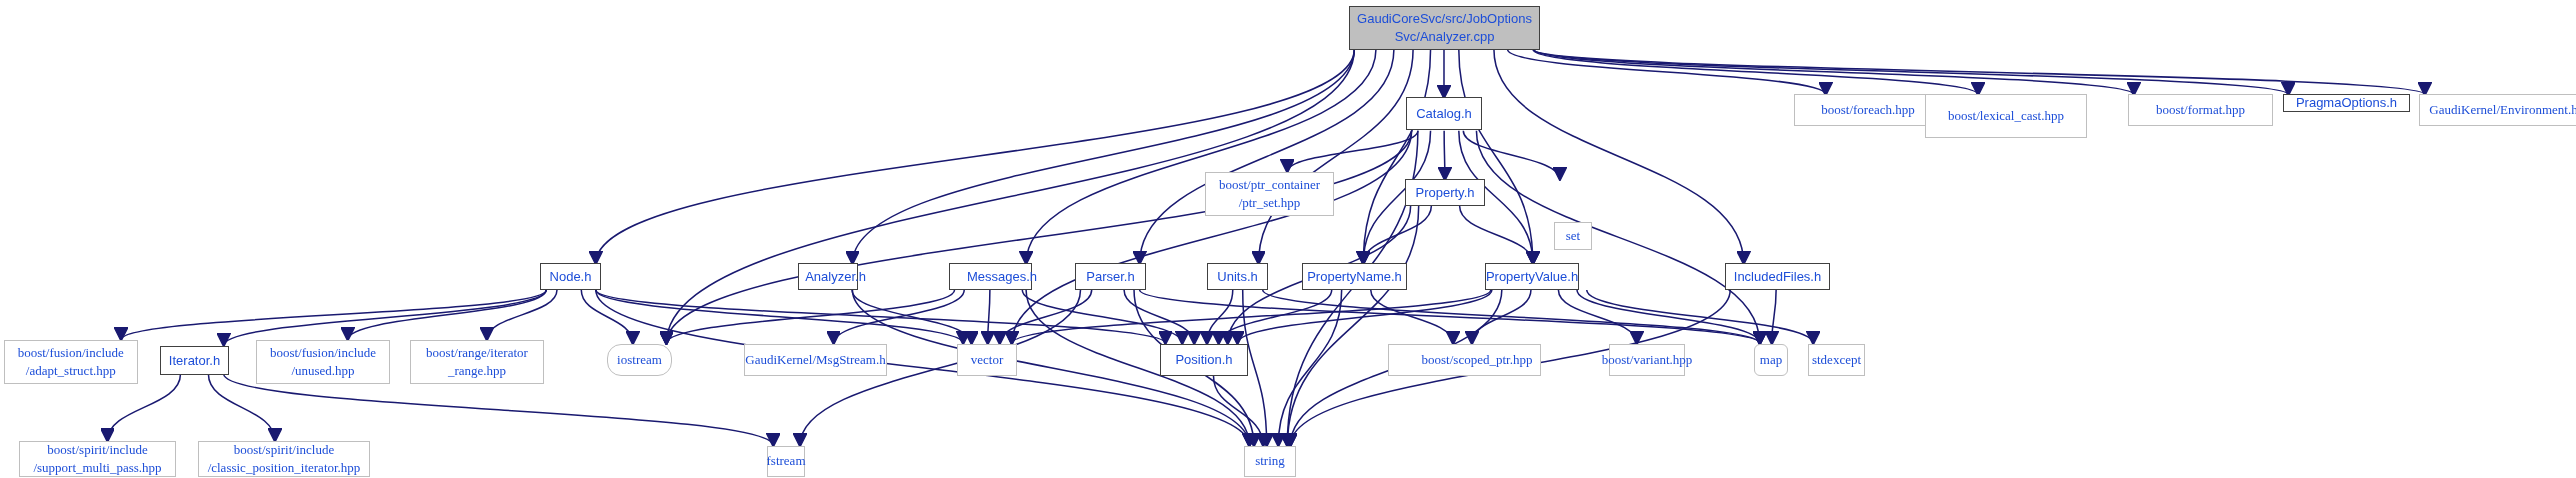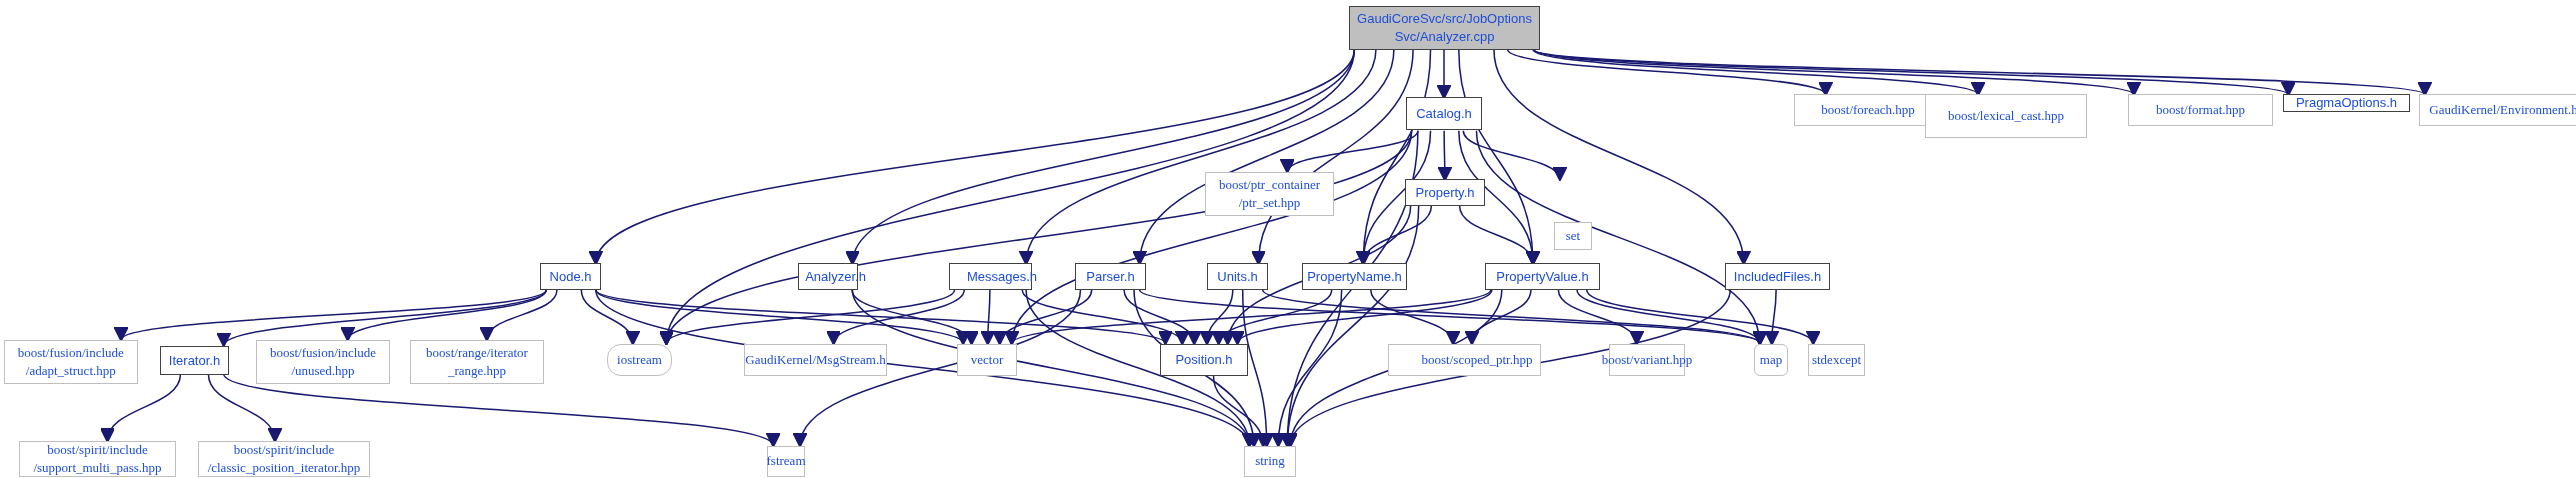--- a/index.html
+++ b/index.html
@@ -135,21 +135,21 @@
     </div>
     <div class="node internal" style="left: 1075px; top: 263px; width: 71px; height: 27px;">
       <span>Parser.h</span>
     </div>
     <div class="node internal" style="left: 1207px; top: 263px; width: 61px; height: 27px;">
       <span>Units.h</span>
     </div>
     <div class="node internal" style="left: 1302px; top: 263px; width: 105px; height: 27px;">
       <span>PropertyName.h</span>
     </div>
-    <div class="node internal" style="left: 1485px; top: 263px; width: 115px; height: 27px;">
+    <div class="node internal" style="left: 1485px; top: 263px; width: 94px; height: 27px;">
       <span>PropertyValue.h</span>
     </div>
     <div class="node internal" style="left: 1725px; top: 263px; width: 105px; height: 27px;">
       <span>IncludedFiles.h</span>
     </div>
     <div class="node external" style="left: 3.8px; top: 340px; width: 134px; height: 44px;">
       <span>boost/fusion/include</span>
       <span>/adapt_struct.hpp</span>
     </div>
     <div class="node internal" style="left: 160px; top: 346px; width: 69px; height: 29px;">

